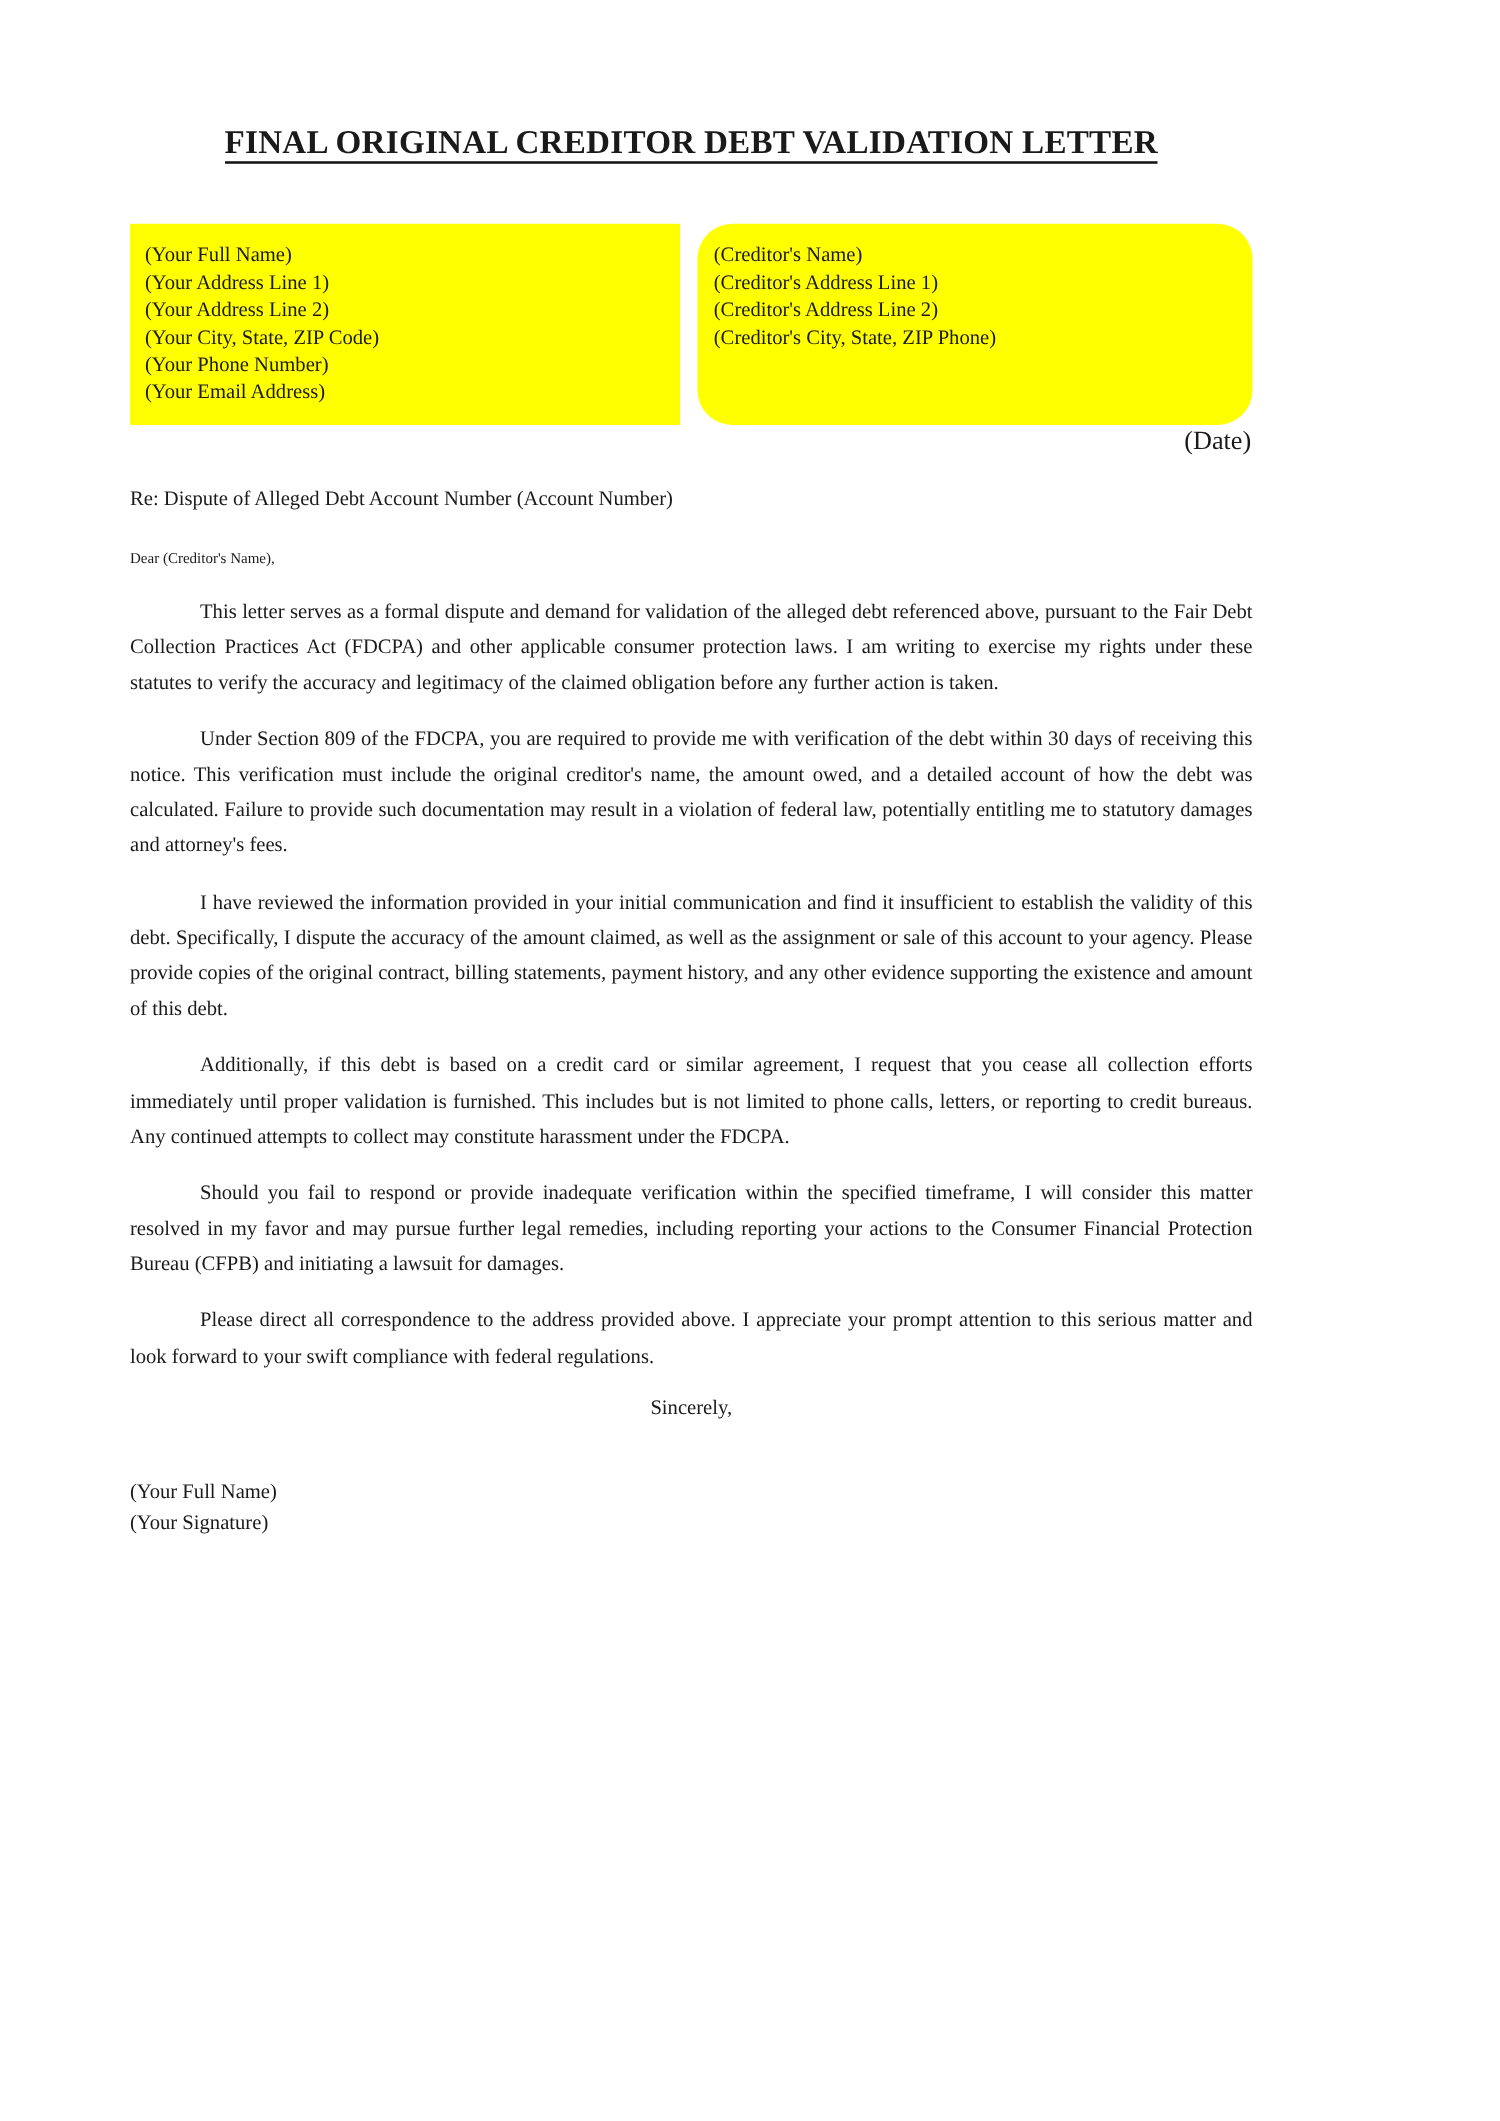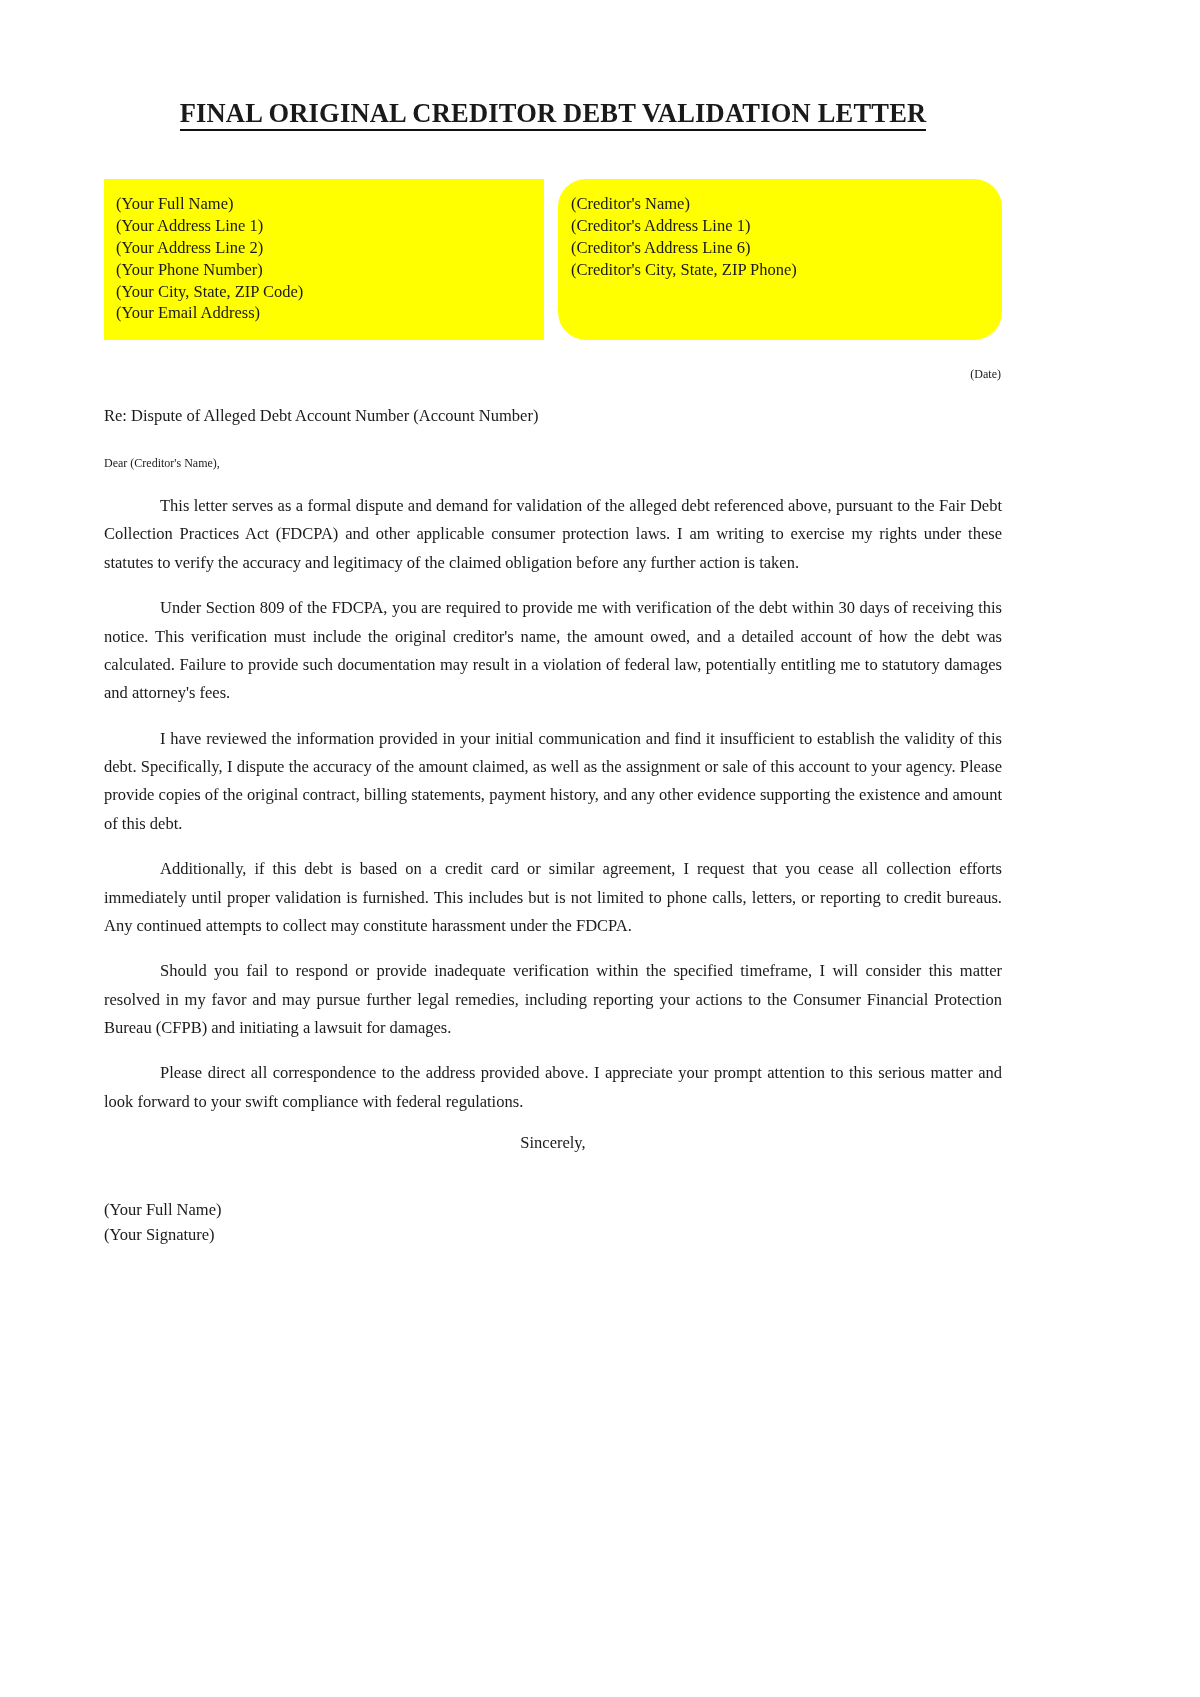--- a/index.html
+++ b/index.html
@@ -74,22 +74,21 @@
     border-radius: 28px;
   }
   .addr-line {
     white-space: pre;
     display: block;
   }
 
   
   .date-line {
     text-align: right;
-    font-size: 12px;
-    margin-top: 27px;
+    font-size: 21px;
     padding-right: 1px;
   }
 
   
   .re-line {
     font-size: 16.5px;
     margin-top: 24px;
   }
   .salutation {
     font-size: 12px;
@@ -131,31 +130,31 @@
   <div class="content">
 
     <h1 class="doc-title"><span class="tspan">FINAL ORIGINAL CREDITOR DEBT VALIDATION LETTER</span></h1>
 
     <div class="address-row">
 
       <div class="addr-box sender">
         <span class="addr-line">(Your Full Name)</span>
         <span class="addr-line">(Your Address Line 1)</span>
         <span class="addr-line">(Your Address Line 2)</span>
+        <span class="addr-line">(Your City, State, ZIP Code)</span>
         <span class="addr-line">(Your Phone Number)</span>
-        <span class="addr-line">(Your City, State, ZIP Code)</span>
         <span class="addr-line">(Your Email Address)</span>
       </div>
 
       <div class="addr-gap"></div>
 
       <div class="addr-box recipient">
         <span class="addr-line">(Creditor's Name)</span>
         <span class="addr-line">(Creditor's Address Line 1)</span>
-        <span class="addr-line">(Creditor's Address Line 6)</span>
+        <span class="addr-line">(Creditor's Address Line 2)</span>
         <span class="addr-line">(Creditor's City, State, ZIP Phone)</span>
       </div>
 
     </div>
 
     <div class="date-line">(Date)</div>
 
     <div class="re-line">Re: Dispute of Alleged Debt Account Number (Account Number)</div>
 
     <div class="salutation">Dear (Creditor's Name),</div>

